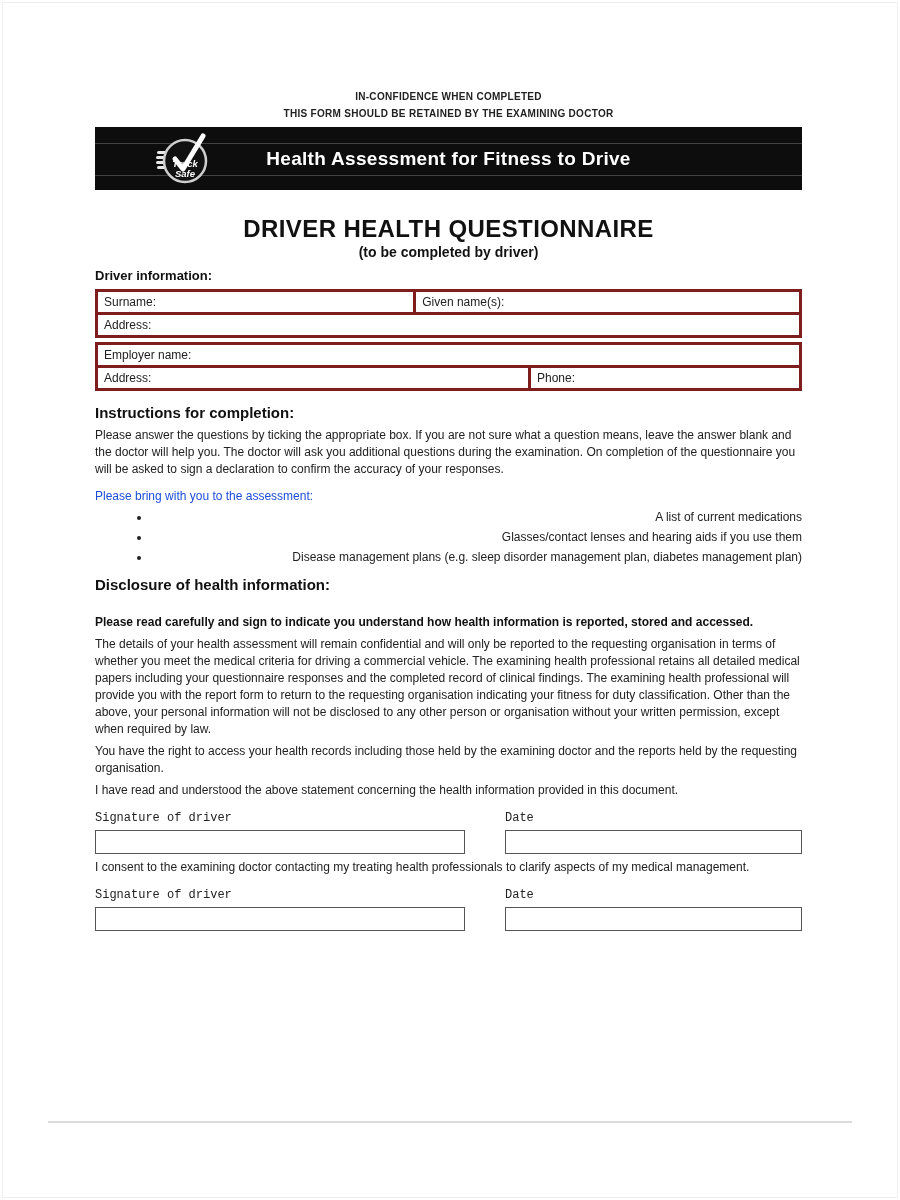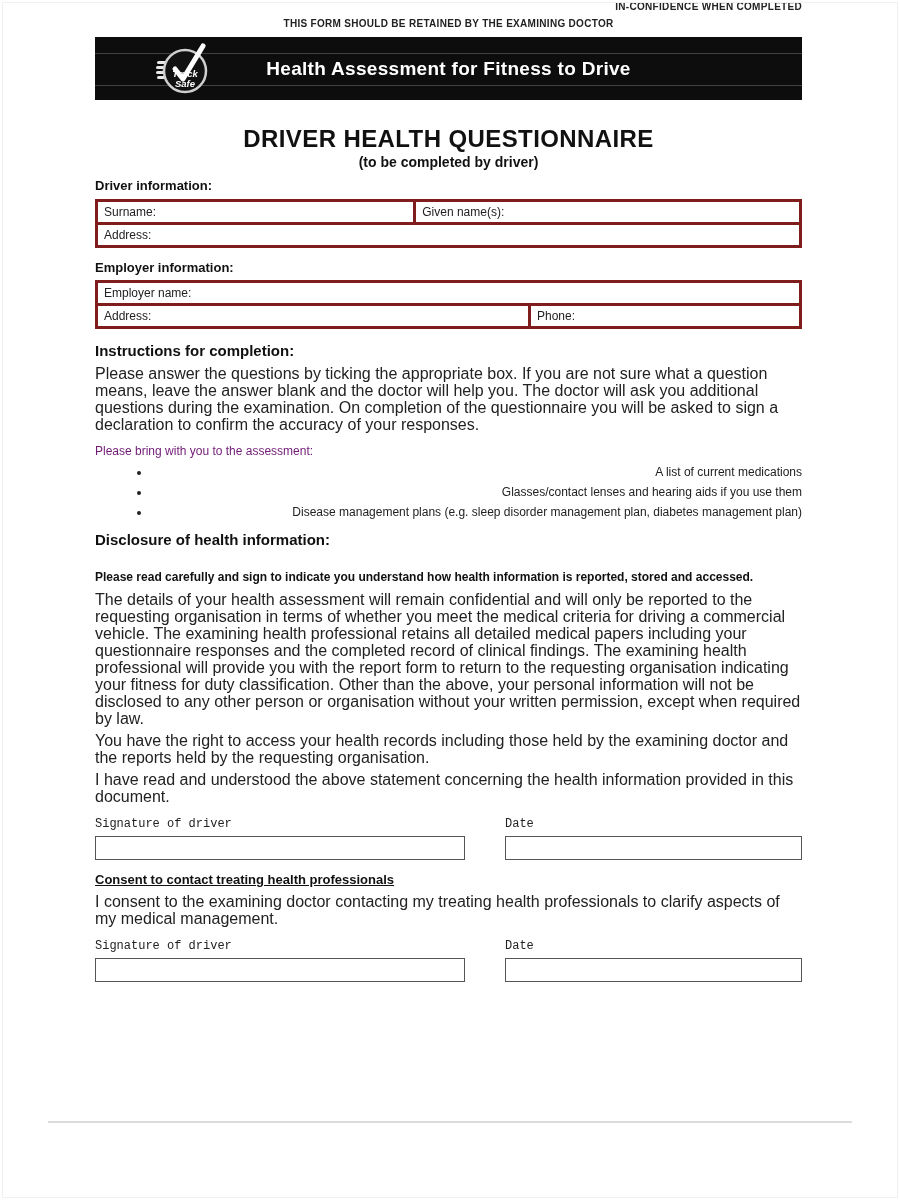--- a/index.html
+++ b/index.html
@@ -11,21 +11,21 @@
     position:relative;
     overflow:hidden;
   }
   .page-edge{position:absolute;inset:2px;border:1px solid #f0f0f0;pointer-events:none;}
   .content{width:707px;margin-left:95px;}
 
   .notice{
     text-align:center;font-size:10px;font-weight:bold;
     letter-spacing:.3px;line-height:13px;color:#222;
   }
-  .notice-1{text-align:right;}
+  .notice-1{padding-top:90px;}
   .notice-2{margin-top:4px;}
 
   .banner{
     margin-top:7px;height:63px;background:#0d0d0d;
     position:relative;display:flex;align-items:center;
   }
   .banner .hairline{position:absolute;left:0;right:0;height:1px;background:rgba(255,255,255,.22);}
   .hl-top{top:16px;} .hl-bottom{top:48px;}
   .banner-logo{position:absolute;left:58px;top:2px;}
   .banner-title{
@@ -41,23 +41,23 @@
   .sec-heading-ul{margin-top:12px;font-size:13px;font-weight:bold;line-height:16px;text-decoration:underline;color:#111;}
 
   table.form{border-collapse:collapse;width:100%;margin-top:5px;}
   table.form td{
     border:3px solid #7f1d1d;font-size:12px;color:#222;
     padding:3px 6px;height:14px;vertical-align:top;line-height:14px;
   }
   td.c1{width:45.2%;} td.c2{width:54.8%;}
   td.e1{width:61.5%;} td.e2{width:38.5%;}
 
-  .para{margin-top:5px;font-size:16px;line-height:17px;color:#222;}
+  .para{margin-top:5px;font-size:12px;line-height:17px;color:#222;}
   .para-bold{margin-top:20px;font-size:12px;line-height:17px;font-weight:bold;color:#111;}
-  .bring-line{margin-top:10px;font-size:12px;line-height:17px;color:#701a75;}
+  .bring-line{margin-top:10px;font-size:12px;line-height:17px;color:#1d4ed8;}
   ul.bullets{margin:4px 0 0 0;padding-left:56px;text-align:right;}
   ul.bullets li{font-size:12px;line-height:17px;margin-bottom:3px;color:#222;}
 
   .sig-row{display:flex;margin-top:12px;font-family:Liberation Mono, monospace;}
   .sig-col{width:370px;} .date-col{width:297px;margin-left:40px;}
   .sig-label{font-size:12px;line-height:15px;color:#222;}
   .sig-box{margin-top:4px;height:22px;border:1px solid #555;background:#fff;}
 
   .footer-rule{position:absolute;left:48px;top:1121px;width:804px;height:2px;background:#dcdcdc;}
 </style>
@@ -98,21 +98,20 @@
         <tr>
       <td class="c1">Surname:</td>
       <td class="c2">Given name(s):</td>
     </tr>
     <tr>
       <td colspan="2">Address:</td>
     </tr>
   </tbody>
     </table>
 
-  <div class="sec-heading-sm" style="margin-top:12px;">Employer information:</div>
   <table class="form" style="margin-top:4px;">
     <tbody>
         <tr>
       <td colspan="2">Employer name:</td>
     </tr>
     <tr>
       <td class="e1">Address:</td>
       <td class="e2">Phone:</td>
     </tr>
   </tbody>
@@ -137,21 +136,20 @@
     <div class="sig-col">
       <div class="sig-label">Signature of driver</div>
       <div class="sig-box"></div>
     </div>
     <div class="date-col">
       <div class="sig-label">Date</div>
       <div class="sig-box"></div>
     </div>
   </div>
 
-  <div class="sec-heading-ul">Consent to contact treating health professionals</div>
   <div class="para">I consent to the examining doctor contacting my treating health professionals to clarify aspects of my medical management.</div>
   <div class="sig-row">
     <div class="sig-col">
       <div class="sig-label">Signature of driver</div>
       <div class="sig-box"></div>
     </div>
     <div class="date-col">
       <div class="sig-label">Date</div>
       <div class="sig-box"></div>
     </div>

